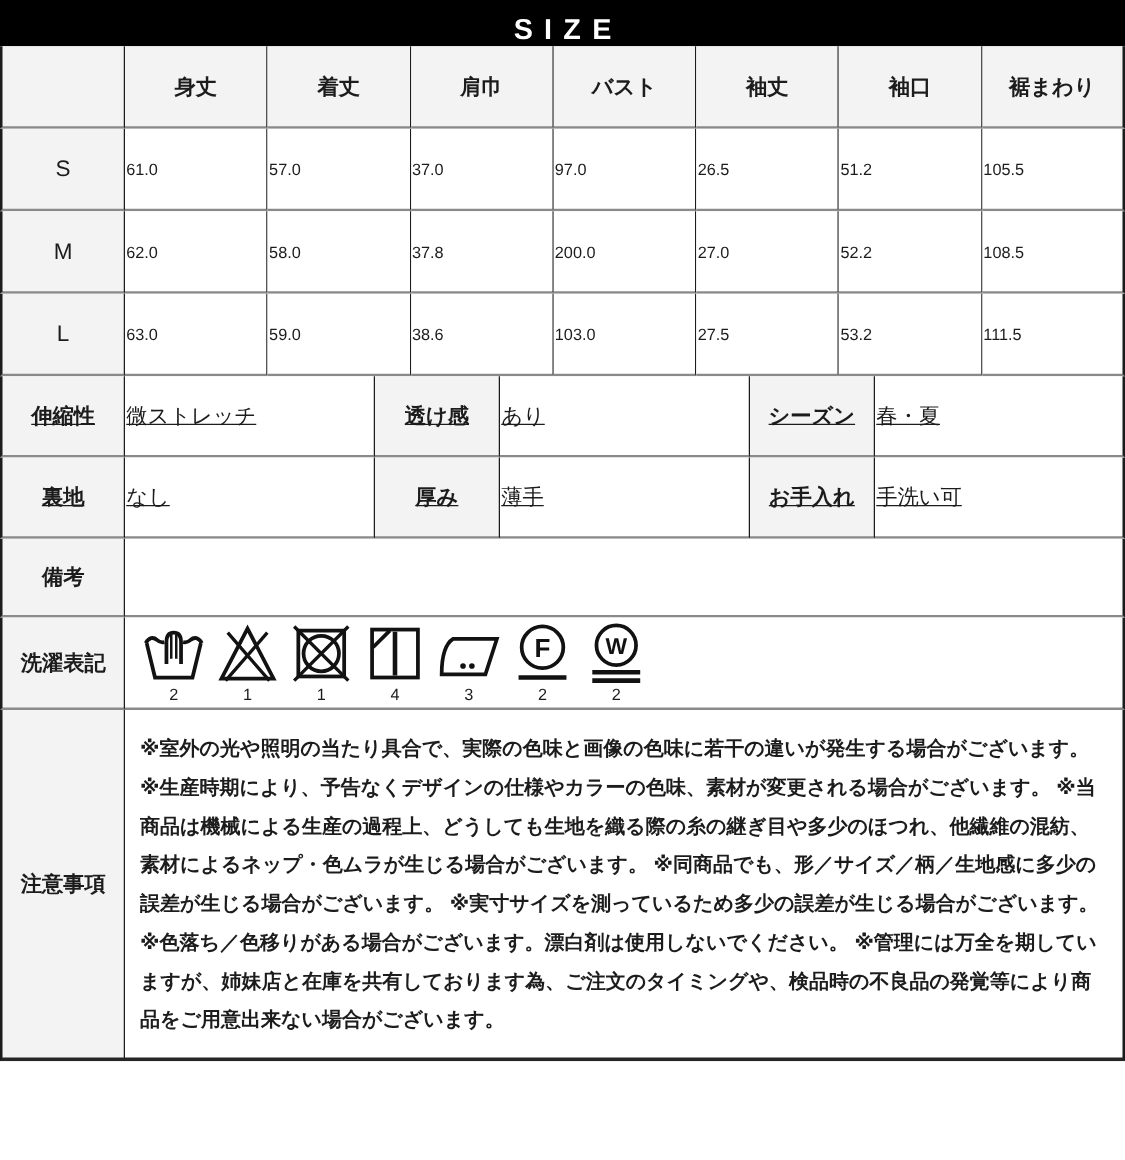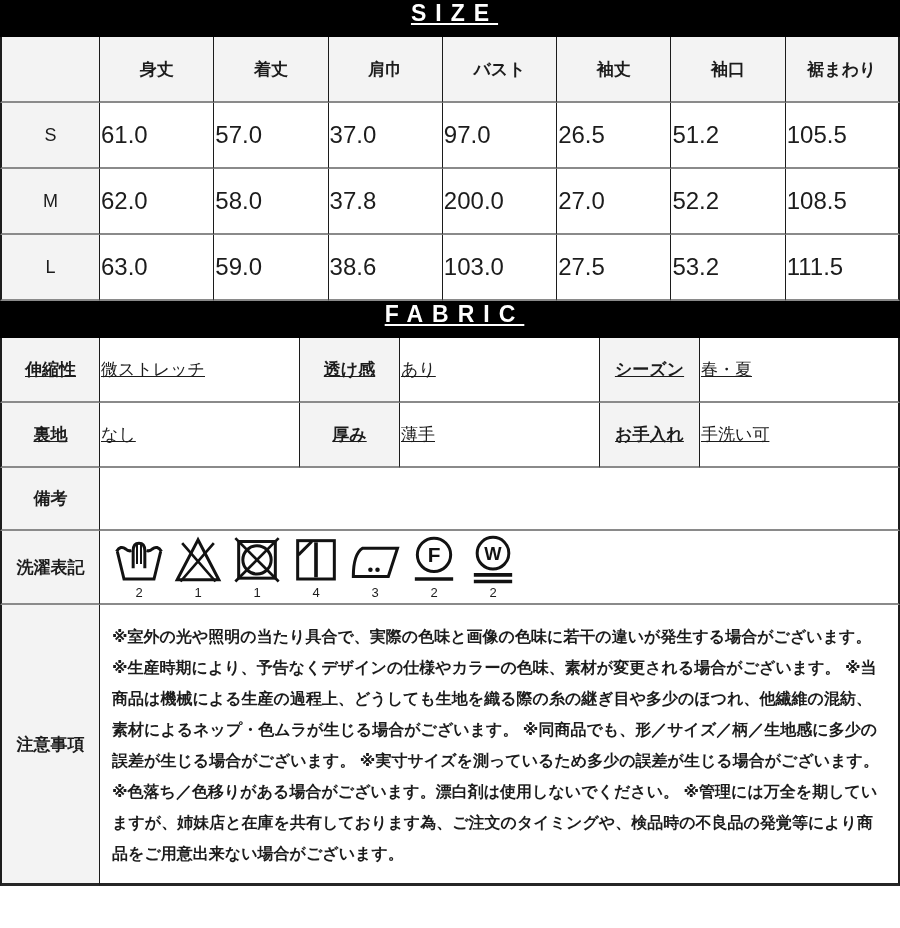--- a/index.html
+++ b/index.html
@@ -7,40 +7,40 @@
     --bd:#1c1c1c; --bl:#8a8a8a; --text:#1c1c1c;
   }
   html,body{margin:0;padding:0;background:#ffffff;}
   .page{
     width:900px;
     font-family:"Liberation Sans","DejaVu Sans",sans-serif;
     color:var(--text,#1c1c1c);
   }
   .bar{
     height:37px;background:var(--bar-bg,#000);color:var(--bar-text,#fff);
-    display:flex;align-items:flex-start;justify-content:center;
-    font-size:23px;font-weight:bold;letter-spacing:9px;text-indent:9px;text-decoration:underline;
+    display:flex;align-items:flex-end;justify-content:center;
+    font-size:23px;font-weight:bold;letter-spacing:9px;text-indent:9px;
   }
   table{width:900px;border-collapse:separate;border-spacing:0;table-layout:fixed;}
   th,td{
     vertical-align:middle;font-size:17px;
     border-right:1px solid var(--bd,#1c1c1c);
     border-bottom:2px solid var(--bl,#8a8a8a);
     overflow:hidden;
   }
   tr > *:first-child{border-left:2px solid var(--bd,#1c1c1c);}
   tr > *:last-child{border-right:2px solid var(--bd,#1c1c1c);}
   th{background:var(--label-bg,#f3f3f3);font-weight:bold;}
   td{background:#ffffff;font-weight:normal;}
   
   .size-table col.c-label{width:100px;}
   .size-table tr{height:66px;}
   .size-table .head th{font-size:17px;}
   .size-table .rowlabel{font-weight:normal;font-size:18px;}
-  .size-table td{font-size:24px;}
+  .size-table td{font-size:13px;}
   
   .fabric-table col.c-lab{width:100px;}
   .fabric-table col.c-val{width:200px;}
   .fabric-table tr.attr{height:65px;text-decoration:underline;}
   .fabric-table tr.material-row{height:65px;}
   .fabric-table tr.remarks-row{height:63px;}
   .fabric-table tr.care-row{height:74px;padding-left:16px;}
   .fabric-table td.cell-left{text-align:left;padding-left:13px;}
   .fabric-table tr.notes-row > *{border-bottom:3px solid #262626;}
   td.notes-cell{
@@ -118,23 +118,20 @@
       <td>59.0</td>
       <td>38.6</td>
       <td>103.0</td>
       <td>27.5</td>
       <td>53.2</td>
       <td>111.5</td>
     </tr>
   </tbody>
     </table>
 
-  <div class="bar">
-    <span>FABRIC</span>
-  </div>
 
   <table class="fabric-table">
     <colgroup>
       <col class="c-lab">
         <col class="c-val">
         <col class="c-lab">
         <col class="c-val">
         <col class="c-lab">
         <col class="c-val">
     </colgroup>

